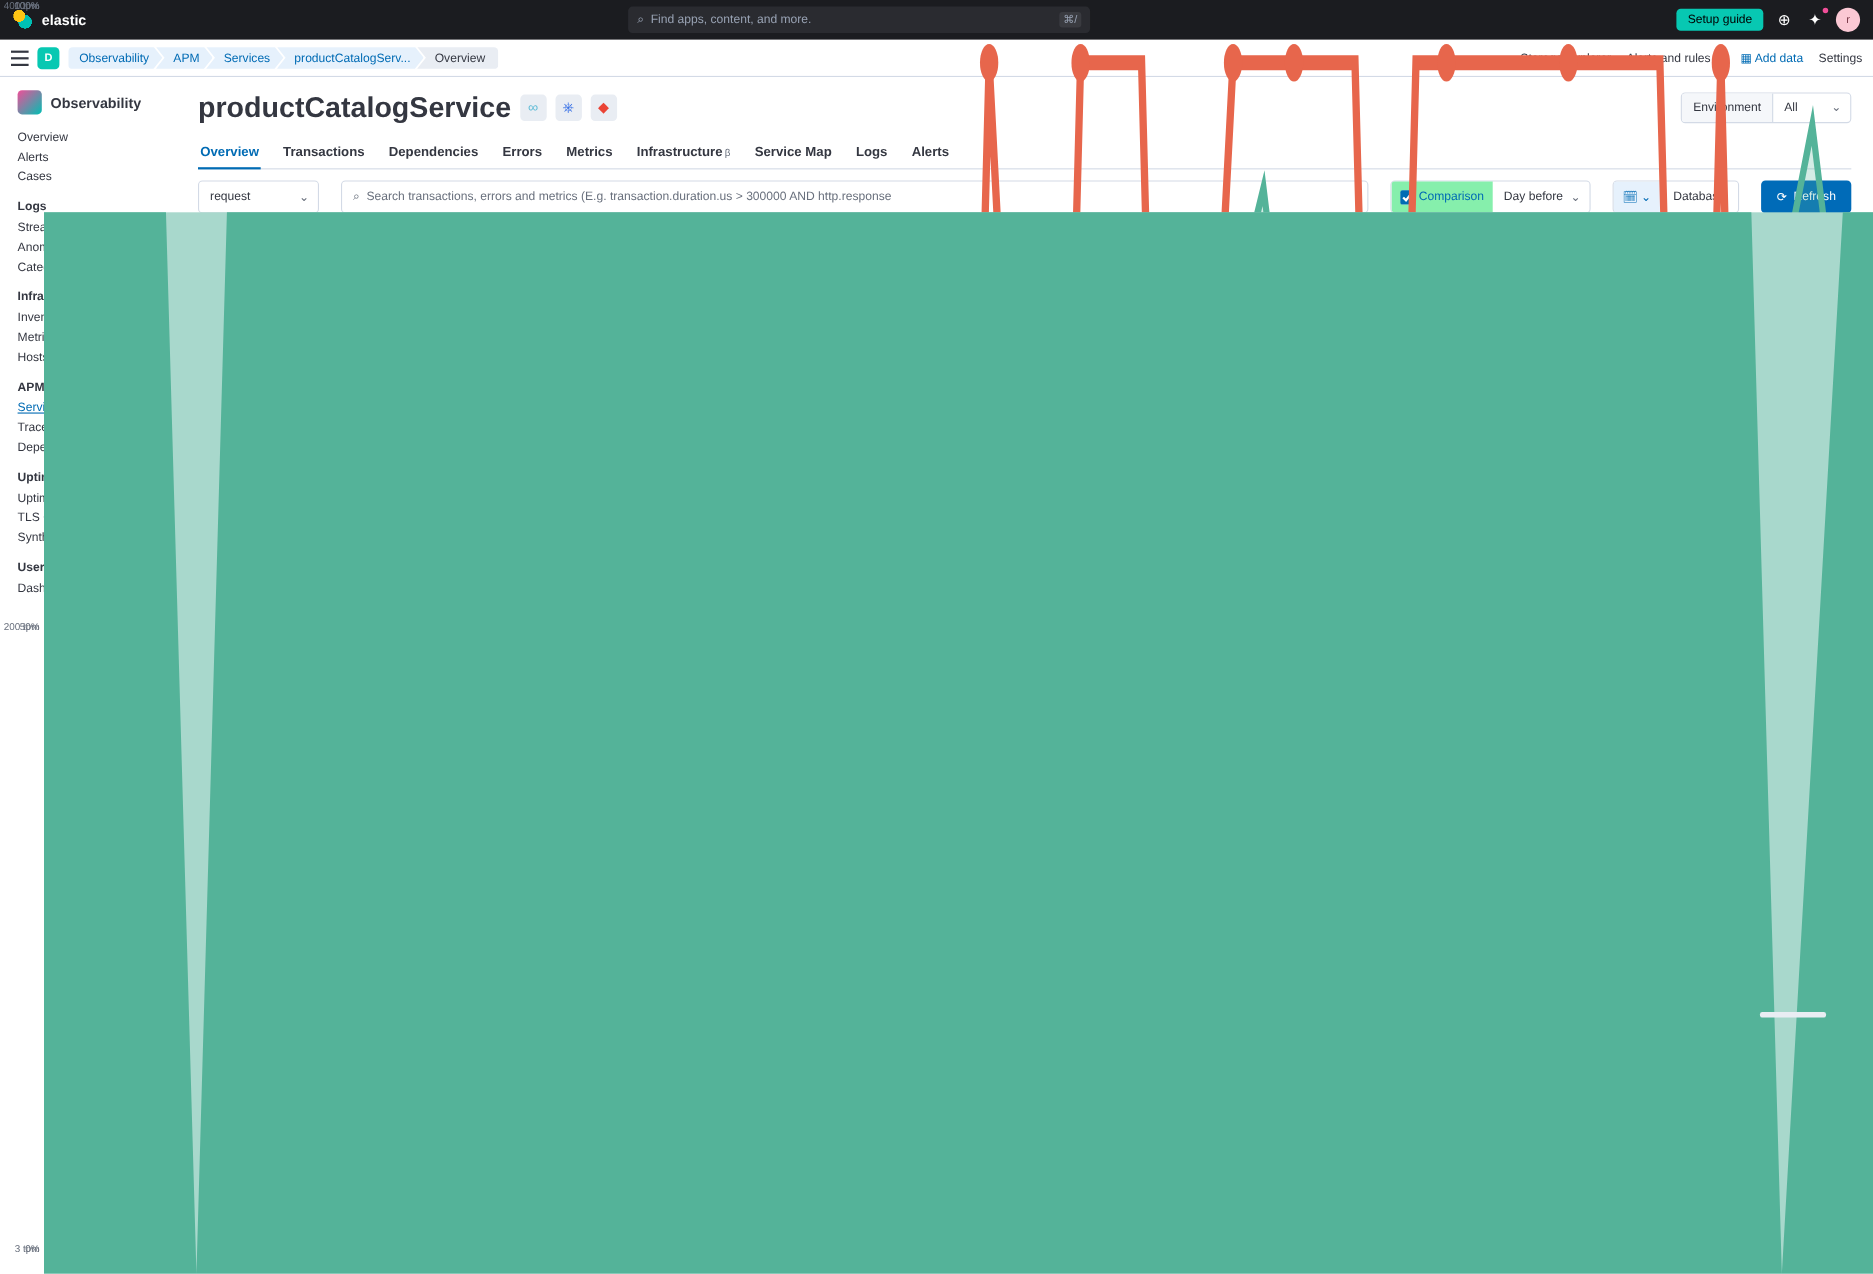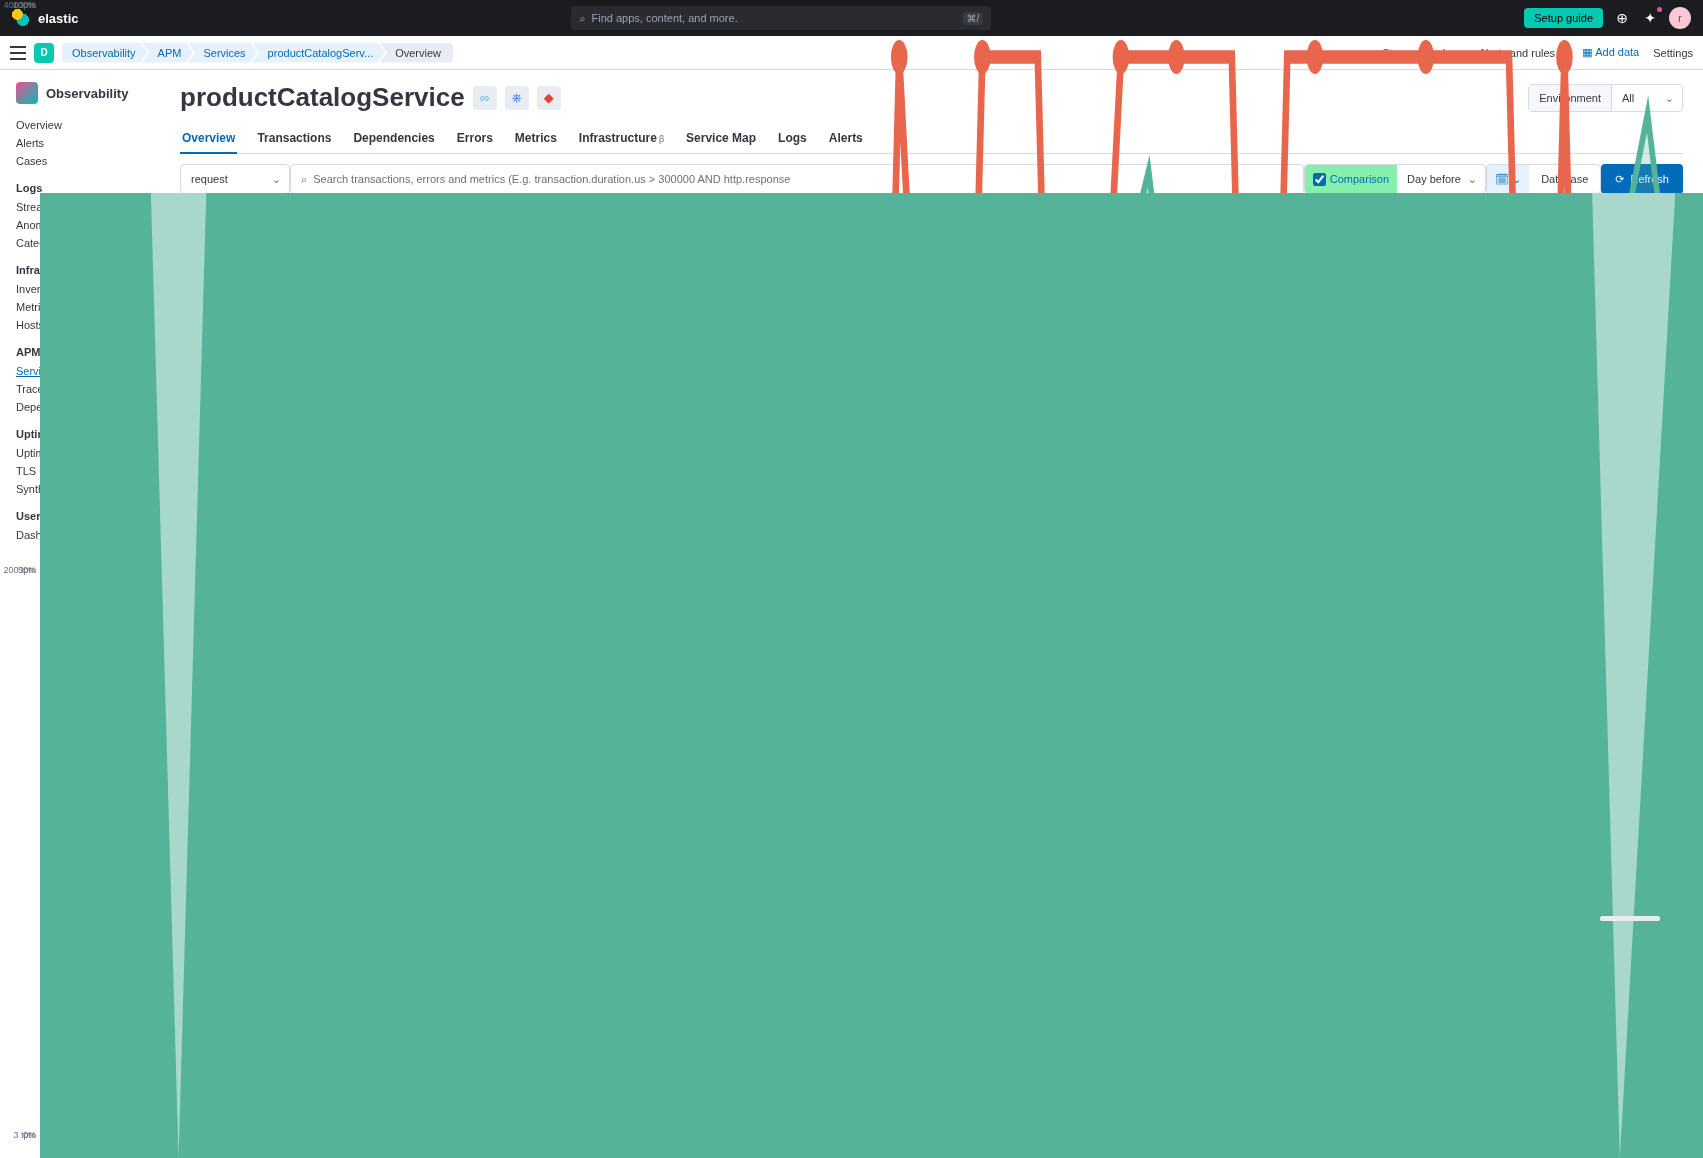--- a/index.html
+++ b/index.html
@@ -44,21 +44,21 @@
 .svc-icon { width: 24px; height: 24px; border-radius: 4px; background: #e9edf3; display: flex; align-items: center; justify-content: center; font-size: 13px; }
 .env-select { display: flex; align-items: center; border: 1px solid #d3dae6; border-radius: 4px; overflow: hidden; font-size: 11px; height: 28px; }
 .env-select .lbl { background: #f5f7fa; padding: 0 10px; border-right: 1px solid #d3dae6; line-height: 28px; }
 .env-select .val { padding: 0 24px 0 10px; position: relative; min-width: 70px; line-height: 28px; }
 .env-select .val::after { content: "⌄"; position: absolute; right: 8px; color: #69707d; }
 .tabs { display: flex; gap: 18px; border-bottom: 1px solid #d3dae6; margin-bottom: 10px; }
 .tab { padding: 8px 2px; font-size: 12px; font-weight: 600; cursor: pointer; position: relative; white-space: nowrap; }
 .tab.active { color: #006bb4; }
 .tab.active::after { content: ""; position: absolute; left: 0; right: 0; bottom: -1px; height: 2px; background: #006bb4; }
 .tab .beta-sup { font-size: 9px; color: #69707d; font-weight: 400; margin-left: 2px; }
-.filters { display: flex; gap: 0; margin-bottom: 12px; }
+.filters { display: flex; gap: 20px; margin-bottom: 12px; }
 .sel { border: 1px solid #d3dae6; border-radius: 4px; height: 30px; padding: 0 24px 0 10px; font-size: 11px; display: flex; align-items: center; position: relative; background: #fff; }
 .sel::after { content: "⌄"; position: absolute; right: 8px; color: #69707d; }
 .search-input { flex: 1; border: 1px solid #d3dae6; border-radius: 4px; height: 30px; padding: 0 10px; font-size: 11px; display: flex; align-items: center; gap: 6px; color: #69707d; }
 .compare { border: 1px solid #d3dae6; border-radius: 4px; height: 30px; display: flex; align-items: center; overflow: hidden; font-size: 11px; }
 .compare .cb { background: #86efac; padding: 16px 8px; display: flex; align-items: center; gap: 4px; height: 100%; color: #006bb4; }
 .compare .cb input { accent-color: #006bb4; }
 .compare .range { padding: 0 24px 0 10px; position: relative; }
 .compare .range::after { content: "⌄"; position: absolute; right: 8px; color: #69707d; }
 .date-picker { border: 1px solid #d3dae6; border-radius: 4px; height: 30px; display: flex; align-items: center; font-size: 11px; overflow: hidden; }
 .date-picker .ic { background: #e6f1fc; padding: 0 8px; height: 100%; display: flex; align-items: center; color: #006bb4; }

